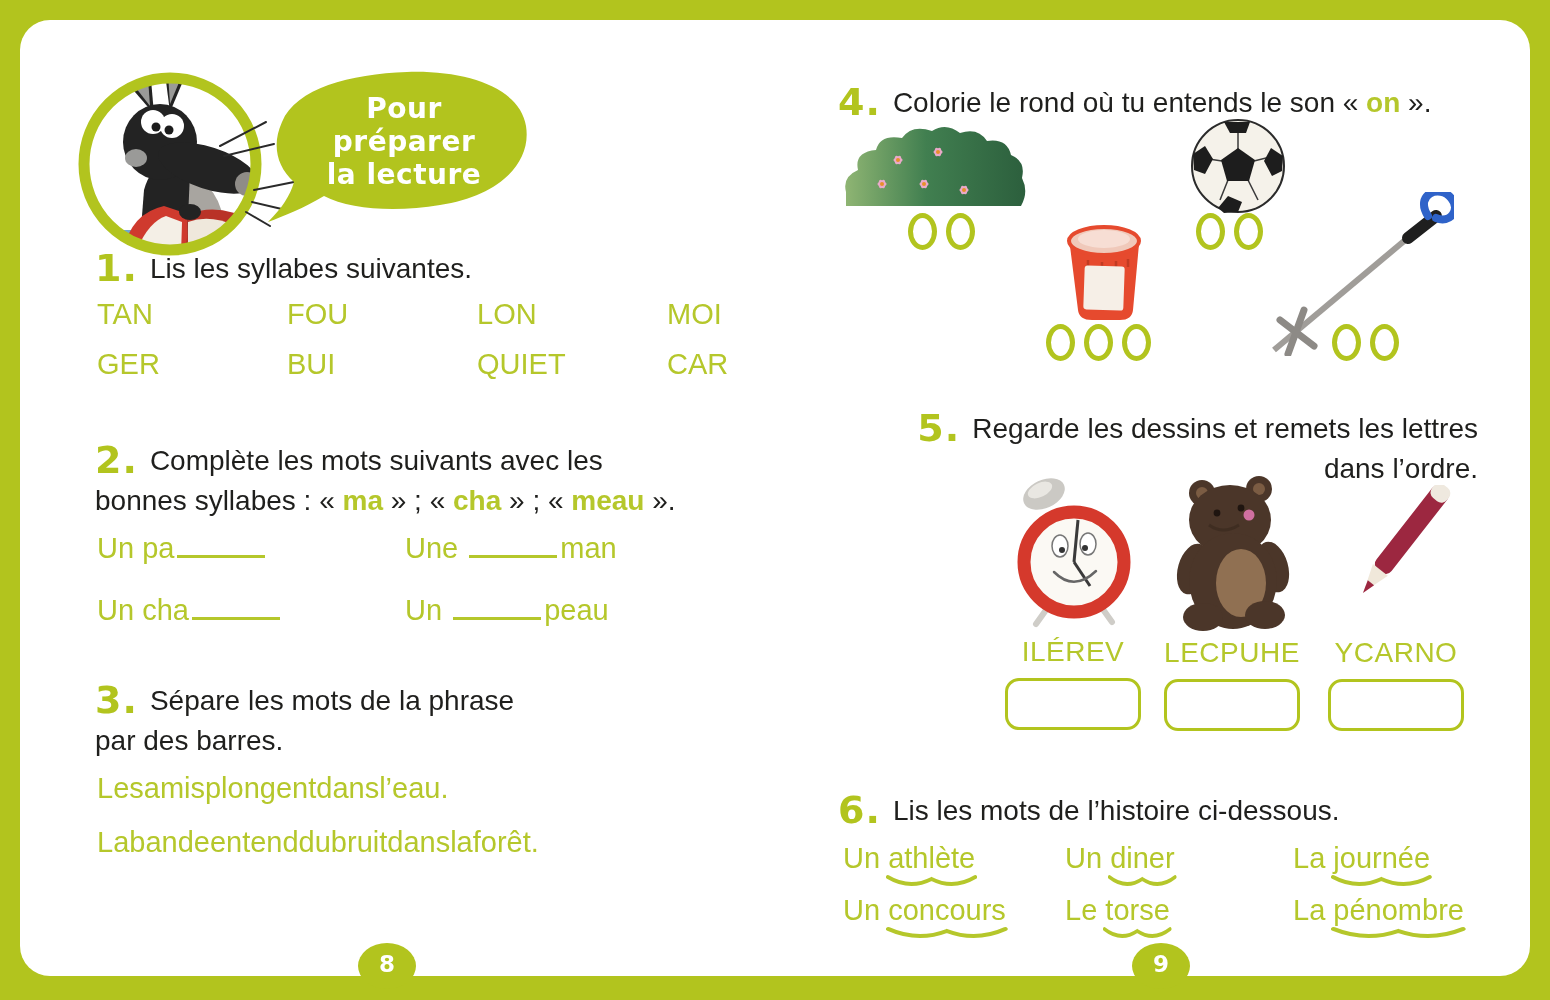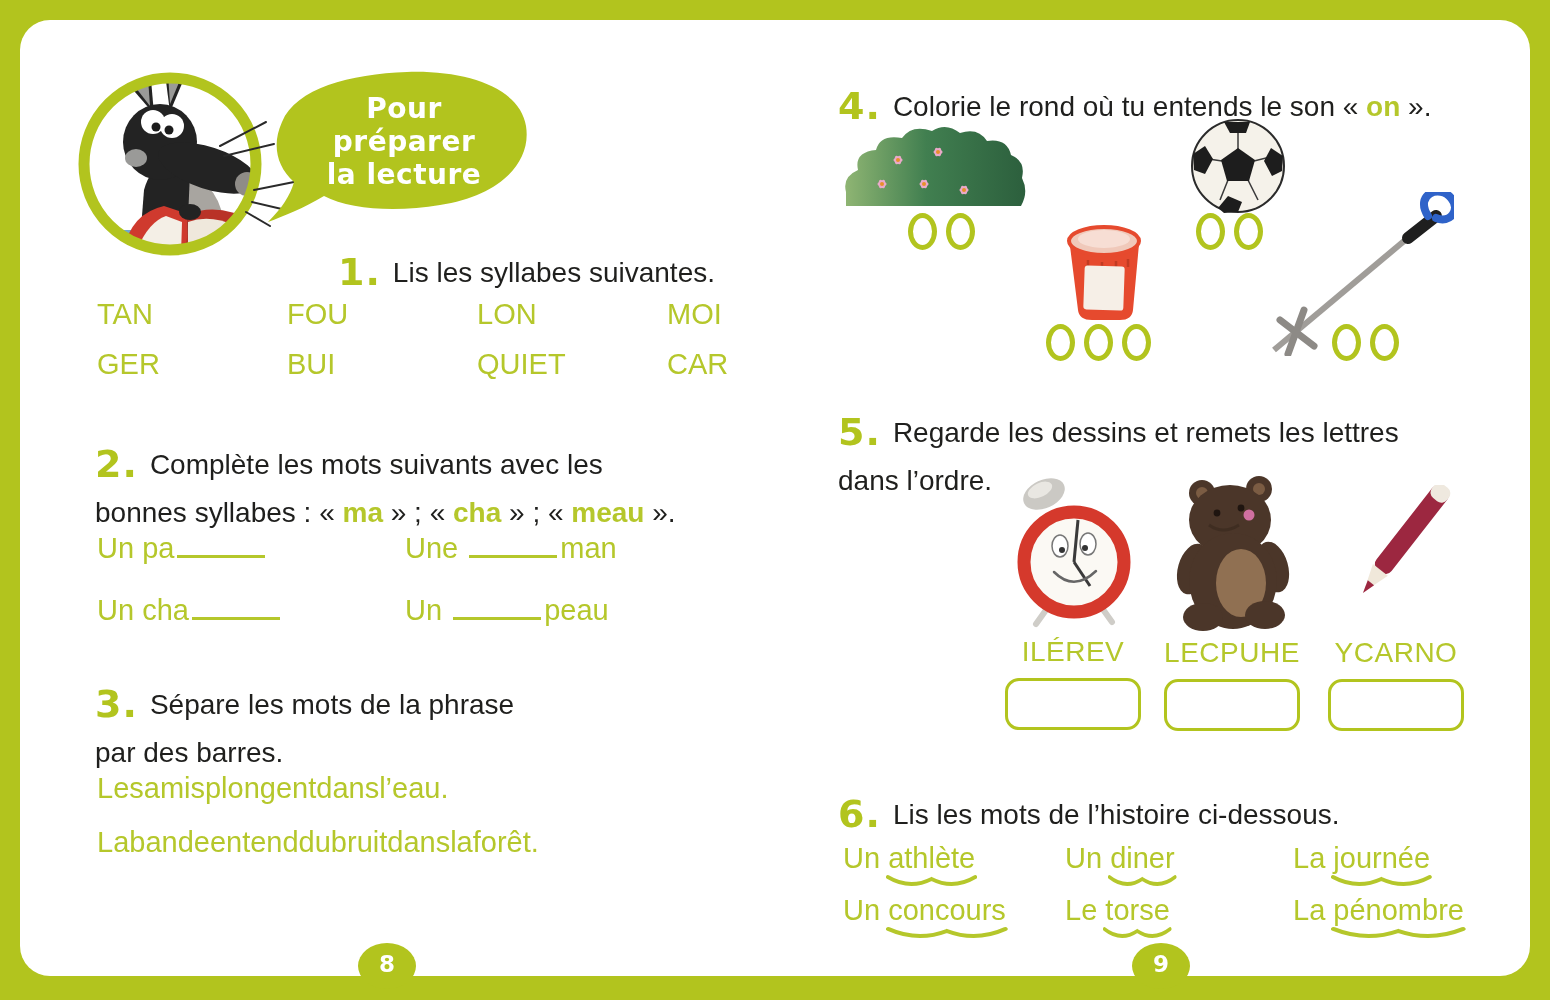--- a/index.html
+++ b/index.html
@@ -9,21 +9,21 @@
   }
   *{margin:0;padding:0;box-sizing:border-box;}
   body{width:1550px;height:1000px;overflow:hidden;background:var(--green);
        font-family:"Liberation Sans",sans-serif;color:var(--ink);}
   .canvas{position:relative;width:1550px;height:1000px;background:var(--green);}
   .sheet{position:absolute;left:20px;top:20px;width:1510px;height:956px;
          background:#ffffff;border-radius:30px;}
   .abs{position:absolute;}
 
   
-  .ex-head{font-size:28px;line-height:48px;}
+  .ex-head{font-size:28px;line-height:40px;}
   .num{font-family:"DejaVu Sans",sans-serif;font-weight:800;font-size:38px;
        color:var(--green);margin-right:12px;vertical-align:-3px;letter-spacing:1px;}
   .gbold{color:var(--text-green);font-weight:700;}
 
   
   .syl-row{display:flex;gap:15px;}
   .syl{display:inline-block;width:175px;font-size:29px;color:var(--text-green);}
 
   
   .fill-row{font-size:29px;color:var(--text-green);}
@@ -114,21 +114,21 @@
         <path d="M145,4 C205,2 258,20 264,58 C270,96 236,128 178,137 C136,144 88,142 62,128
                  C42,140 22,148 6,154 C20,140 28,128 32,114 C14,98 10,76 20,54 C34,20 88,6 145,4 Z" fill="#b2c41e"></path>
       </svg>
     </div>
     <div class="bubble-text">
       <div>Pour</div>
       <div>préparer</div>
       <div>la lecture</div>
     </div>
 
-    <div class="abs ex-head" style="left:75px;top:228px;width:620px;text-align:right;">
+    <div class="abs ex-head" style="left:75px;top:228px;width:620px;">
       <span class="num">1.</span><span>Lis les syllabes suivantes.</span>
     </div>
     <div class="abs syl-row" style="left:77px;top:278px;">
       <span class="syl">TAN</span>
       <span class="syl">FOU</span>
       <span class="syl">LON</span>
       <span class="syl">MOI</span>
     </div>
     <div class="abs syl-row" style="left:77px;top:328px;">
       <span class="syl">GER</span>
@@ -235,21 +235,21 @@
         <line x1="34" y1="118" x2="18" y2="162" stroke="#8d8a86" stroke-width="7" stroke-linecap="round"></line>
         <line x1="138" y1="46" x2="166" y2="24" stroke="#1f1f1f" stroke-width="12" stroke-linecap="round"></line>
         <path d="M158,24 C144,2 170,-8 181,6 C191,18 180,32 166,26" fill="none" stroke="#2f63c9" stroke-width="8" stroke-linecap="round"></path>
       </svg>
     </div>
     <div class="abs ronds" style="left:1312px;top:304px;">
         <span class="rond"></span>
         <span class="rond"></span>
       </div>
 
-    <div class="abs ex-head" style="left:818px;top:388px;width:640px;">
+    <div class="abs ex-head" style="left:818px;top:388px;width:640px;text-align:right;">
       <div><span class="num">5.</span><span>Regarde les dessins et remets les lettres</span></div>
       <div>dans l’ordre.</div>
     </div>
 
 
     <div class="ex5col" style="left:978px;top:452px;">
       <svg width="134" height="160" viewBox="0 0 134 160">
         <line x1="40" y1="138" x2="30" y2="152" stroke="#cfcdc8" stroke-width="6" stroke-linecap="round"></line>
         <line x1="96" y1="136" x2="106" y2="150" stroke="#cfcdc8" stroke-width="6" stroke-linecap="round"></line>
         <ellipse cx="38" cy="22" rx="22" ry="14" fill="#cbc9c4" transform="rotate(-25 38 22)"></ellipse>

